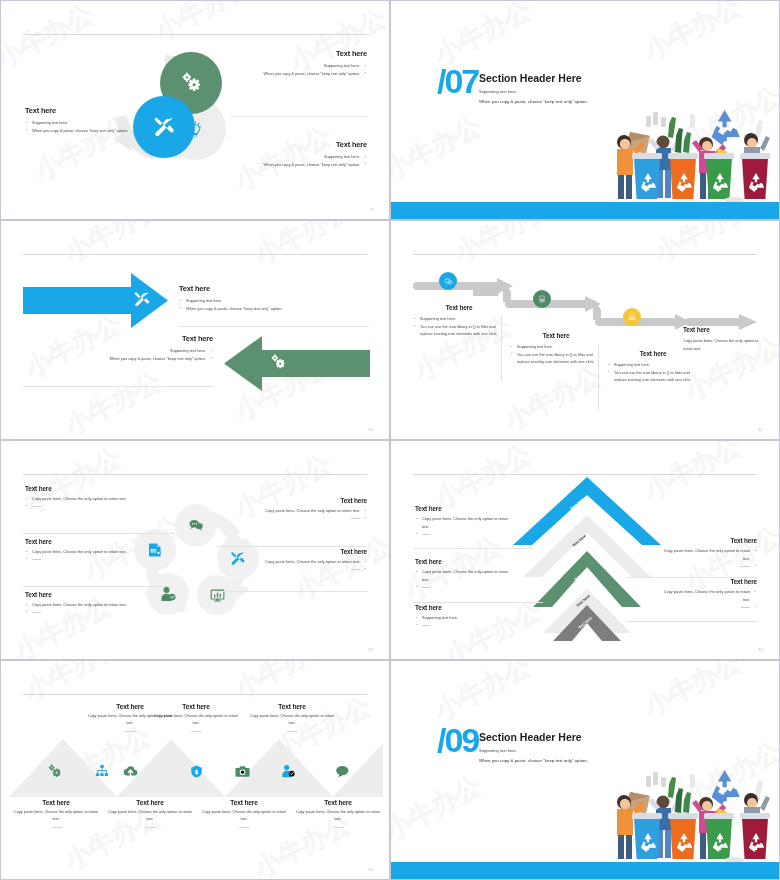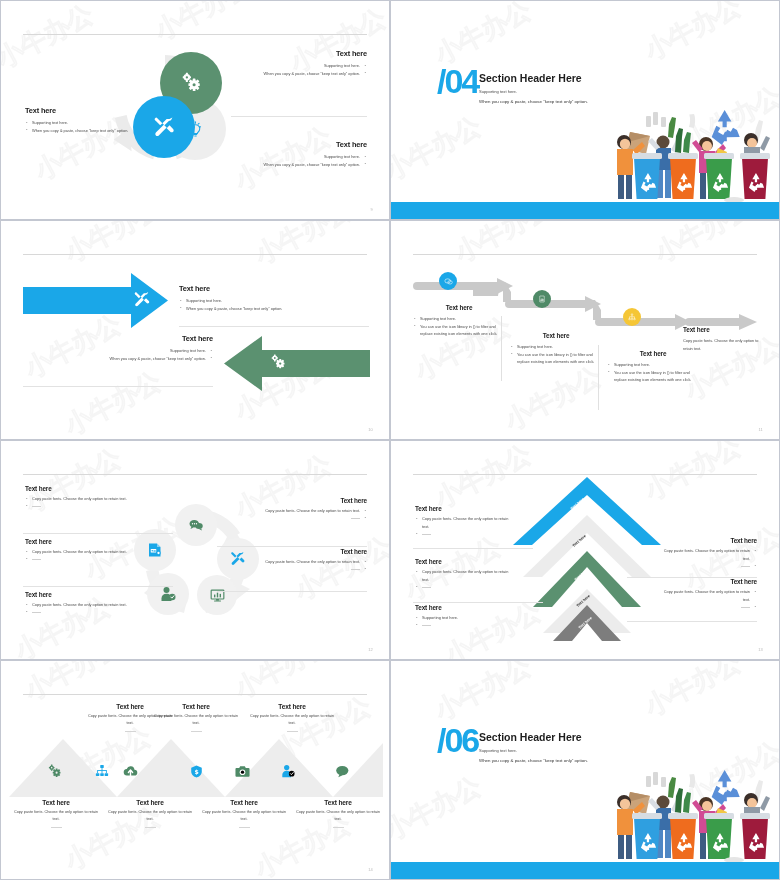--- a/index.html
+++ b/index.html
@@ -311,21 +311,21 @@
     <div class="pg">9</div>
   </div>
 
   <div class="slide">
     <div class="wm">
       <span style="left:40px;top:14px">小牛办公</span>
         <span style="left:250px;top:10px">小牛办公</span>
       <span style="left:-10px;top:130px">小牛办公</span>
         <span style="left:290px;top:100px">小牛办公</span>
     </div>
-    <div class="sec-num" style="left:46px;top:63px;">/04</div>
+    <div class="sec-num" style="left:46px;top:63px;">/07</div>
     <div class="sec-title" style="left:88px;top:71px;">Section Header Here</div>
     <div class="sec-sub1" style="left:88px;top:88px;">Supporting text here.</div>
     <div class="sec-sub2" style="left:88px;top:98px;">When you copy &amp; paste, choose "keep text only" option.</div>
 
     <svg class="recycle-art" style="left:215px;top:105px;width:175px;height:98px" viewBox="0 0 175 98">
 
       <g transform="translate(102,2) scale(0.52)" fill="#5a8fd8">
         <path d="M32 4l13 22h-9v11h-8V26h-9z"></path>
         <path d="M7 56l9-22 7.6 4.4-4.4 7.6 10 5.8 3.8-6.6 6.6 3.8-12.8 22z"></path>
         <path d="M61 56l-25 .3.3 7.7-12-.2 12.8-22 6.6 3.8 4.4-7.6 7.6 4.4z"></path>
@@ -782,21 +782,21 @@
     <div class="pg">14</div>
   </div>
 
   <div class="slide">
     <div class="wm">
       <span style="left:40px;top:10px">小牛办公</span>
         <span style="left:250px;top:6px">小牛办公</span>
       <span style="left:-10px;top:130px">小牛办公</span>
         <span style="left:290px;top:95px">小牛办公</span>
     </div>
-    <div class="sec-num" style="left:46px;top:62px;">/06</div>
+    <div class="sec-num" style="left:46px;top:62px;">/09</div>
     <div class="sec-title" style="left:88px;top:70px;">Section Header Here</div>
     <div class="sec-sub1" style="left:88px;top:87px;">Supporting text here.</div>
     <div class="sec-sub2" style="left:88px;top:97px;">When you copy &amp; paste, choose "keep text only" option.</div>
 
     <svg class="recycle-art" style="left:215px;top:105px;width:175px;height:98px" viewBox="0 0 175 98">
       <g transform="translate(102,2) scale(0.52)" fill="#5a8fd8">
         <path d="M32 4l13 22h-9v11h-8V26h-9z"></path>
         <path d="M7 56l9-22 7.6 4.4-4.4 7.6 10 5.8 3.8-6.6 6.6 3.8-12.8 22z"></path>
         <path d="M61 56l-25 .3.3 7.7-12-.2 12.8-22 6.6 3.8 4.4-7.6 7.6 4.4z"></path>
       </g>

